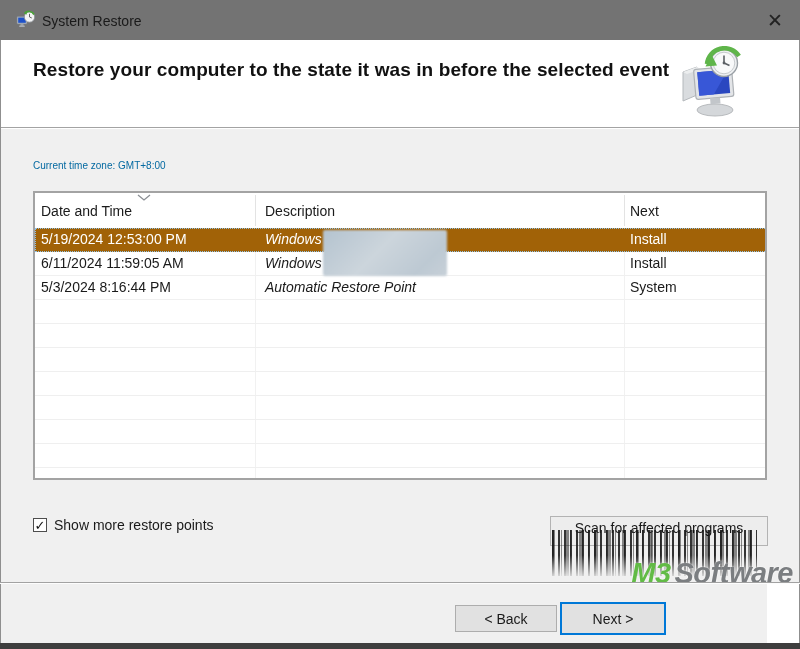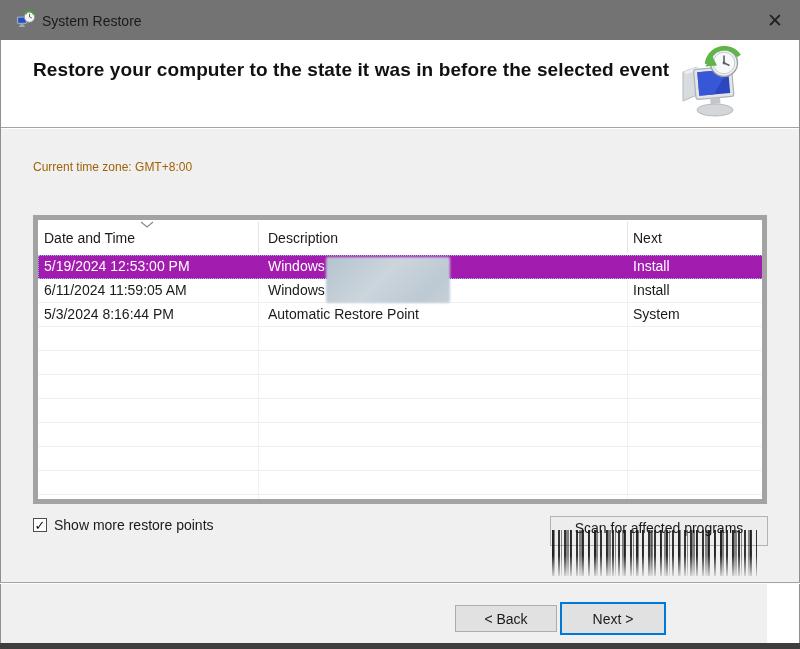--- a/index.html
+++ b/index.html
@@ -12,34 +12,34 @@
   .titlebar{position:absolute;left:0;top:0;width:100%;height:40px;background:#737373;padding-left:36px;}
   .title-icon{position:absolute;left:16px;top:10px;width:20px;height:20px;}
   .title-text{position:absolute;left:42px;top:13px;font-size:14px;color:#1a1a1a;}
   .close-btn{position:absolute;left:756px;top:4px;width:38px;height:32px;display:flex;align-items:center;justify-content:center;font-size:19px;color:#222;cursor:pointer;font-weight:400;}
   
   .headerband{position:absolute;left:1px;top:40px;width:798px;height:88px;background:#fff;border-bottom:1px solid #a3a3a3;}
   .instruction{position:absolute;left:32px;top:19px;font-size:19px;font-weight:bold;color:#111;letter-spacing:.1px;}
   .big-icon{position:absolute;left:676px;top:6px;width:68px;height:74px;}
   
   .content{position:absolute;left:1px;top:129px;width:798px;height:453px;background:#f0f0f0;}
-  .tz-label{position:absolute;left:32px;top:31px;font-size:12px;color:#a16207;}
+  .tz-label{position:absolute;left:32px;top:31px;font-size:10px;color:#0369a1;}
   
-  .listview{position:absolute;left:32px;top:86px;width:734px;height:289px;background:#fff;border:5px solid #a3a3a3;}
+  .listview{position:absolute;left:32px;top:62px;width:734px;height:289px;background:#fff;border:2px solid #a3a3a3;}
   .lv-inner{position:relative;width:100%;height:100%;overflow:hidden;}
   .lv-colhead{position:absolute;top:0;height:35px;font-size:14px;color:#1a1a1a;display:flex;align-items:center;}
   .col-sep{position:absolute;top:2px;height:31px;width:1px;background:#e3e3e3;}
   .body-vline{position:absolute;top:35px;bottom:0;width:1px;background:#f1f1f1;}
   .sort-chevron{position:absolute;left:102px;top:1px;width:14px;height:8px;}
   .lv-row{position:absolute;left:0;width:732px;height:24px;font-size:14px;color:#1a1a1a;border-bottom:1px solid #f0f0f0;}
   .lv-row .cell{position:absolute;top:3px;white-space:nowrap;}
   .cell-date{left:6px;}
-  .cell-desc{left:230px;}
+  .cell-desc{left:230px;font-style:italic;}
   .cell-type{left:595px;}
-  .lv-row.selected{background:#a21caf;color:#fff;border-bottom:none;outline:1px dotted #8ec2ea;outline-offset:-1px;}
+  .lv-row.selected{background:#a16207;color:#fff;border-bottom:none;outline:1px dotted #8ec2ea;outline-offset:-1px;}
   .lv-row.empty{border-bottom:1px solid #efefef;}
   .redaction{position:absolute;left:288px;top:37px;width:124px;height:46px;
     background:linear-gradient(135deg,#b4c3cf 0%,#ccd5dc 45%,#bdc9d3 80%,#c7d0d8 100%);
     filter:blur(1.3px);border-radius:2px;}
   
   .chk-box{position:absolute;left:32px;top:389px;width:14px;height:14px;background:#fff;border:1px solid #4d4d4d;display:flex;align-items:center;justify-content:center;font-size:13px;color:#111;line-height:1;}
   .chk-label{position:absolute;left:53px;top:388px;font-size:14px;color:#1a1a1a;}
   
   .scan-btn{position:absolute;left:549px;top:387px;width:218px;height:30px;background:#ededed;border:1px solid #b3b3b3;font-size:14px;color:#1a1a1a;display:flex;justify-content:center;padding-top:3px;}
   .barcode{position:absolute;left:551px;top:401px;width:205px;height:46px;
@@ -152,20 +152,23 @@
 
     <div class="chk-box">
       <span>✓</span>
     </div>
     <div class="chk-label">Show more restore points</div>
 
     <div class="scan-btn">
       <span>Scan for affected programs</span>
     </div>
     <div class="barcode"></div>
+    <div class="watermark">
+      <span class="wm-green">M3</span><span class="wm-gray">Software</span>
+    </div>
   </div>
 
   <div class="divider"></div>
   <div class="divider2"></div>
   <div class="footer">
     <div class="btn btn-back">&lt; Back</div>
     <div class="btn btn-next">Next &gt;</div>
   </div>
   <div class="bottom-edge"></div>
 

